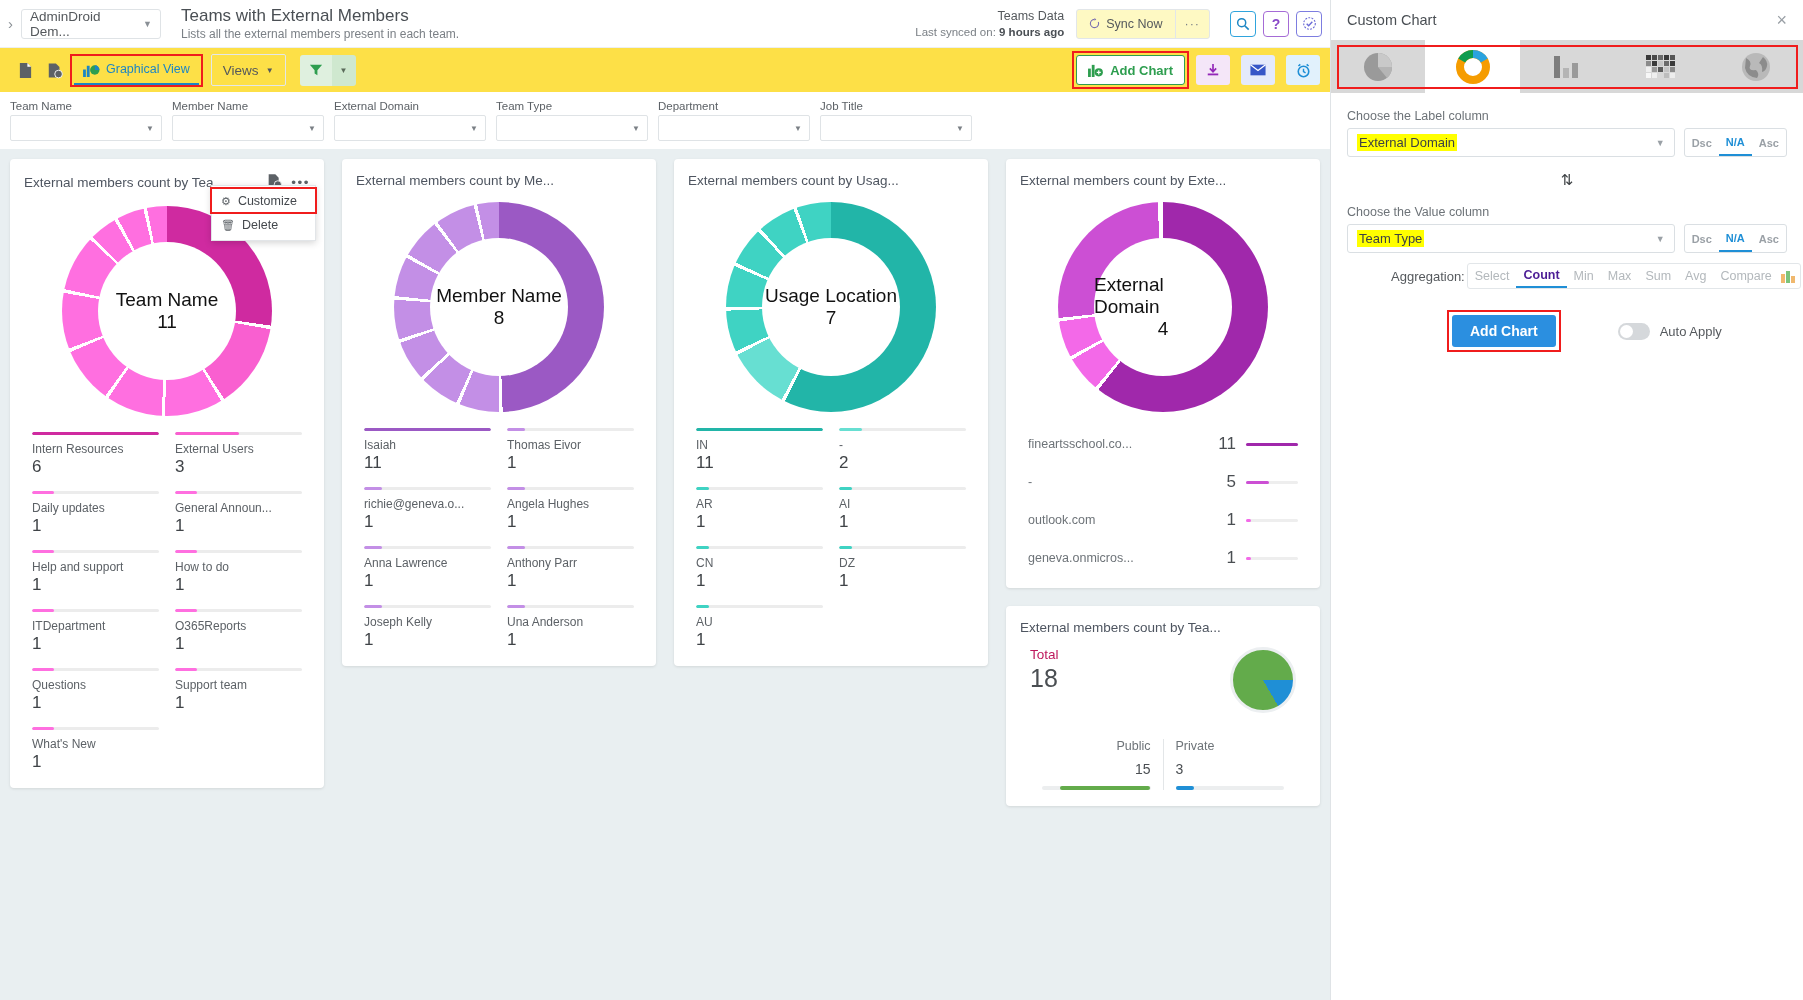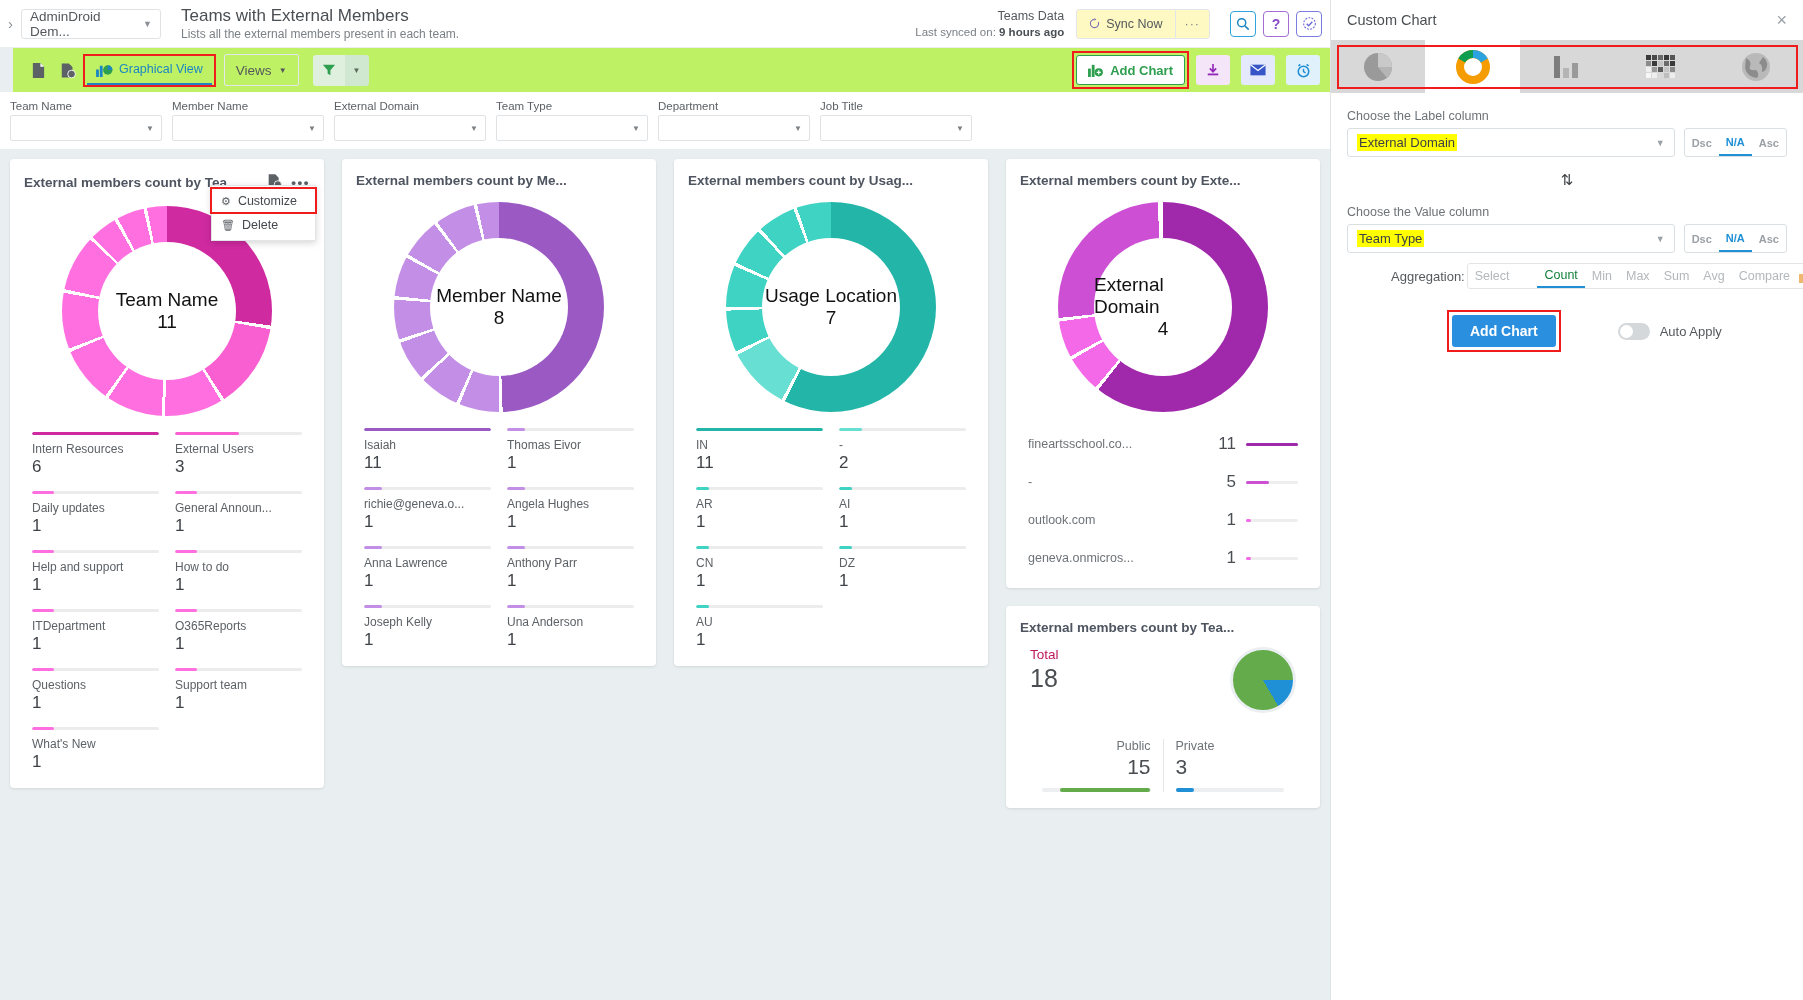--- a/index.html
+++ b/index.html
@@ -36,21 +36,21 @@
   }
   .syncbtn .lbl { padding: 0 12px; display: flex; align-items: center; gap: 6px; }
   .syncbtn .dots { padding: 0 9px; border-left: 1px solid #e2e6e9; color: #7b8086; letter-spacing: 1px; height: 100%; display: flex; align-items: center; }
   .sqbtn { width: 26px; height: 26px; border-radius: 4px; display: flex; align-items: center; justify-content: center; }
   .sq-search { border: 1.5px solid #2fa4dd; color: #1c86c4; }
   .sq-help   { border: 1.5px solid #a56bd6; color: #8a49c9; font-weight: 700; }
   .sq-check  { border: 1.5px solid #7d7de0; color: #6a6ad6; }
   .icongroup { display: flex; gap: 7px; margin-left: 8px; }
 
   
-  .toolbar { height: 45px; background: #bef264; border-top: 1px solid #eceff1; display: flex; align-items: center; padding: 8px 10px; flex: none; position: relative; margin-left: 13px; }
+  .toolbar { height: 45px; background: #fde047; border-top: 1px solid #eceff1; display: flex; align-items: center; padding: 8px 10px; flex: none; position: relative; }
   .tb-ico { width: 30px; height: 30px; display: flex; align-items: center; justify-content: center; color: #5c6166; }
   .gv-wrap { position: relative; margin-left: 4px; }
   .gv {
     display: flex; align-items: center; gap: 6px; height: 30px; padding: 0 9px;
     font-size: 12.5px; color: #1c86c4; border-bottom: 2px solid #1c86c4;
   }
   .redbox { position: absolute; border: 2px solid #f01c1c; pointer-events: none; }
   .views {
     display: flex; align-items: center; gap: 7px; height: 32px; padding: 0 11px;
     border: 1px solid #e3e7ea; border-radius: 2px; font-size: 13.5px; color: #54585c; margin-left: 12px;
@@ -79,21 +79,21 @@
   
   .body { flex: 1; overflow: hidden; position: relative; padding-top: 10px; }
   .viewtoggle { display: flex; justify-content: center; margin: 10px 0 18px 0; position: relative; }
   .vtwrap { display: flex; align-items: center; background: #fff; border: 1px solid #e0e5e8; border-radius: 20px; padding: 3px; position: relative; }
   .vt1 { font-size: 13px; color: #54585c; padding: 6px 14px; }
   .vt2 { font-size: 13px; color: #fff; background: #2b8fe0; border-radius: 16px; padding: 6px 14px; font-weight: 700; }
 
   .cards { display: flex; gap: 18px; padding: 0 10px; align-items: flex-start; }
   .col { flex: 1; display: flex; flex-direction: column; gap: 18px; }
   .card { background: #fff; border-radius: 4px; box-shadow: 0 1px 3px rgba(0,0,0,.10); padding: 14px 14px 16px 14px; position: relative; }
-  .card-title { font-size: 13.5px; color: #4e5560; font-weight: 700; display: flex; align-items: center; }
+  .card-title { font-size: 13.5px; color: #4e5560; font-weight: 400; display: flex; align-items: center; }
   .card-title .ctext { flex: 1; }
   .card-icons { display: flex; align-items: center; gap: 9px; color: #5c6166; }
 
   .menu {
     position: absolute; right: 8px; top: 26px; background: #fff; border: 1px solid #e2e5e8;
     box-shadow: 0 2px 7px rgba(0,0,0,.17); width: 105px; z-index: 40; padding: 3px 0;
   }
   .menu .mi { display: flex; align-items: center; gap: 7px; padding: 5px 9px; font-size: 12.5px; color: #44484d; }
   .menu .mi .g { color: #5c6166; font-size: 11px; }
 
@@ -127,21 +127,21 @@
   .sum-total .st { font-size: 13.5px; color: #be185d; }
   .sum-total .sv { font-size: 25px; color: #4a4e52; margin-top: 2px; }
   .pie {
     margin-left: auto; width: 66px; height: 66px; border-radius: 50%;
     border: 3px solid #eceff1;
   }
   .sum-bottom { display: flex; margin-top: 26px; padding: 0 10px 6px 10px; }
   .sum-cell { flex: 1; padding: 0 12px; }
   .sum-cell.left { text-align: right; border-right: 1px solid #e3e6e8; }
   .sum-cell .k { font-size: 12.5px; color: #6d7378; }
-  .sum-cell .v { font-size: 21px; color: #4a4e52; margin-top: 2px; }
+  .sum-cell .v { font-size: 14px; color: #4a4e52; margin-top: 8px; }
   .sum-cell .track { height: 4px; background: #eceeef; border-radius: 2px; margin-top: 9px; }
   .sum-cell .fill { height: 4px; border-radius: 2px; }
 
   
   .panel { width: 473px; height: 1000px; background: #fff; border-left: 1px solid #dfe3e6; position: relative; }
   .panel-head { height: 40px; display: flex; align-items: center; padding: 0 16px; }
   .panel-head .pt { font-size: 14.5px; color: #4a4f54; }
   .panel-head .x { margin-left: auto; color: #9aa0a6; font-size: 18px; }
   .tabstrip { display: flex; height: 53px; background: #d8d8d8; position: relative; }
   .tabstrip .tab { flex: 1; display: flex; align-items: center; justify-content: center; }
@@ -156,21 +156,21 @@
   .selbox .hl { background: #ffff00; padding: 1px 2px; }
   .selbox .caret { margin-left: auto; color: #9aa0a6; font-size: 9px; }
   .sortgrp { display: flex; border: 1px solid #dadfe3; border-radius: 3px; height: 29px; overflow: hidden; }
   .sortgrp span { display: flex; align-items: center; padding: 0 7px; font-size: 11px; color: #9aa0a6; font-weight: 700; }
   .sortgrp span.on { color: #1f8fd6; border-bottom: 2px solid #1f8fd6; }
   .swap { text-align: center; margin: 14px 0 16px 0; font-size: 15px; color: #3d4144; }
   .aggrow { display: flex; align-items: center; margin-top: 10px; padding-left: 44px; }
   .agglabel { font-size: 13px; color: #55595d; margin-right: 2px; }
   .aggbox { display: flex; align-items: stretch; border: 1px solid #e2e6e9; border-radius: 3px; height: 26px; }
   .aggbox span { display: flex; align-items: center; padding: 0 7px; font-size: 12.5px; color: #b3b8bc; }
-  .aggbox span.on { color: #15803d; font-weight: 400; border-bottom: 2px solid #1f8fd6; margin-left: 21px; }
+  .aggbox span.on { color: #4c1d95; font-weight: 700; border-bottom: 2px solid #1f8fd6; }
   .addrow { display: flex; align-items: center; margin-top: 26px; position: relative; padding-left: 105px; }
   .addbtn { background: #2b8fe0; color: #fff; font-size: 14px; font-weight: 700; padding: 8px 18px; border-radius: 3px; }
   .toggle { margin-left: 62px; width: 32px; height: 17px; background: #d5d8db; border-radius: 10px; position: relative; }
   .toggle .knob { position: absolute; left: 2px; top: 2px; width: 13px; height: 13px; background: #fff; border-radius: 50%; }
   .autolbl { margin-left: 10px; font-size: 13px; color: #55595d; }
 </style>
 </head>
 <body>
 
 <div class="app">

